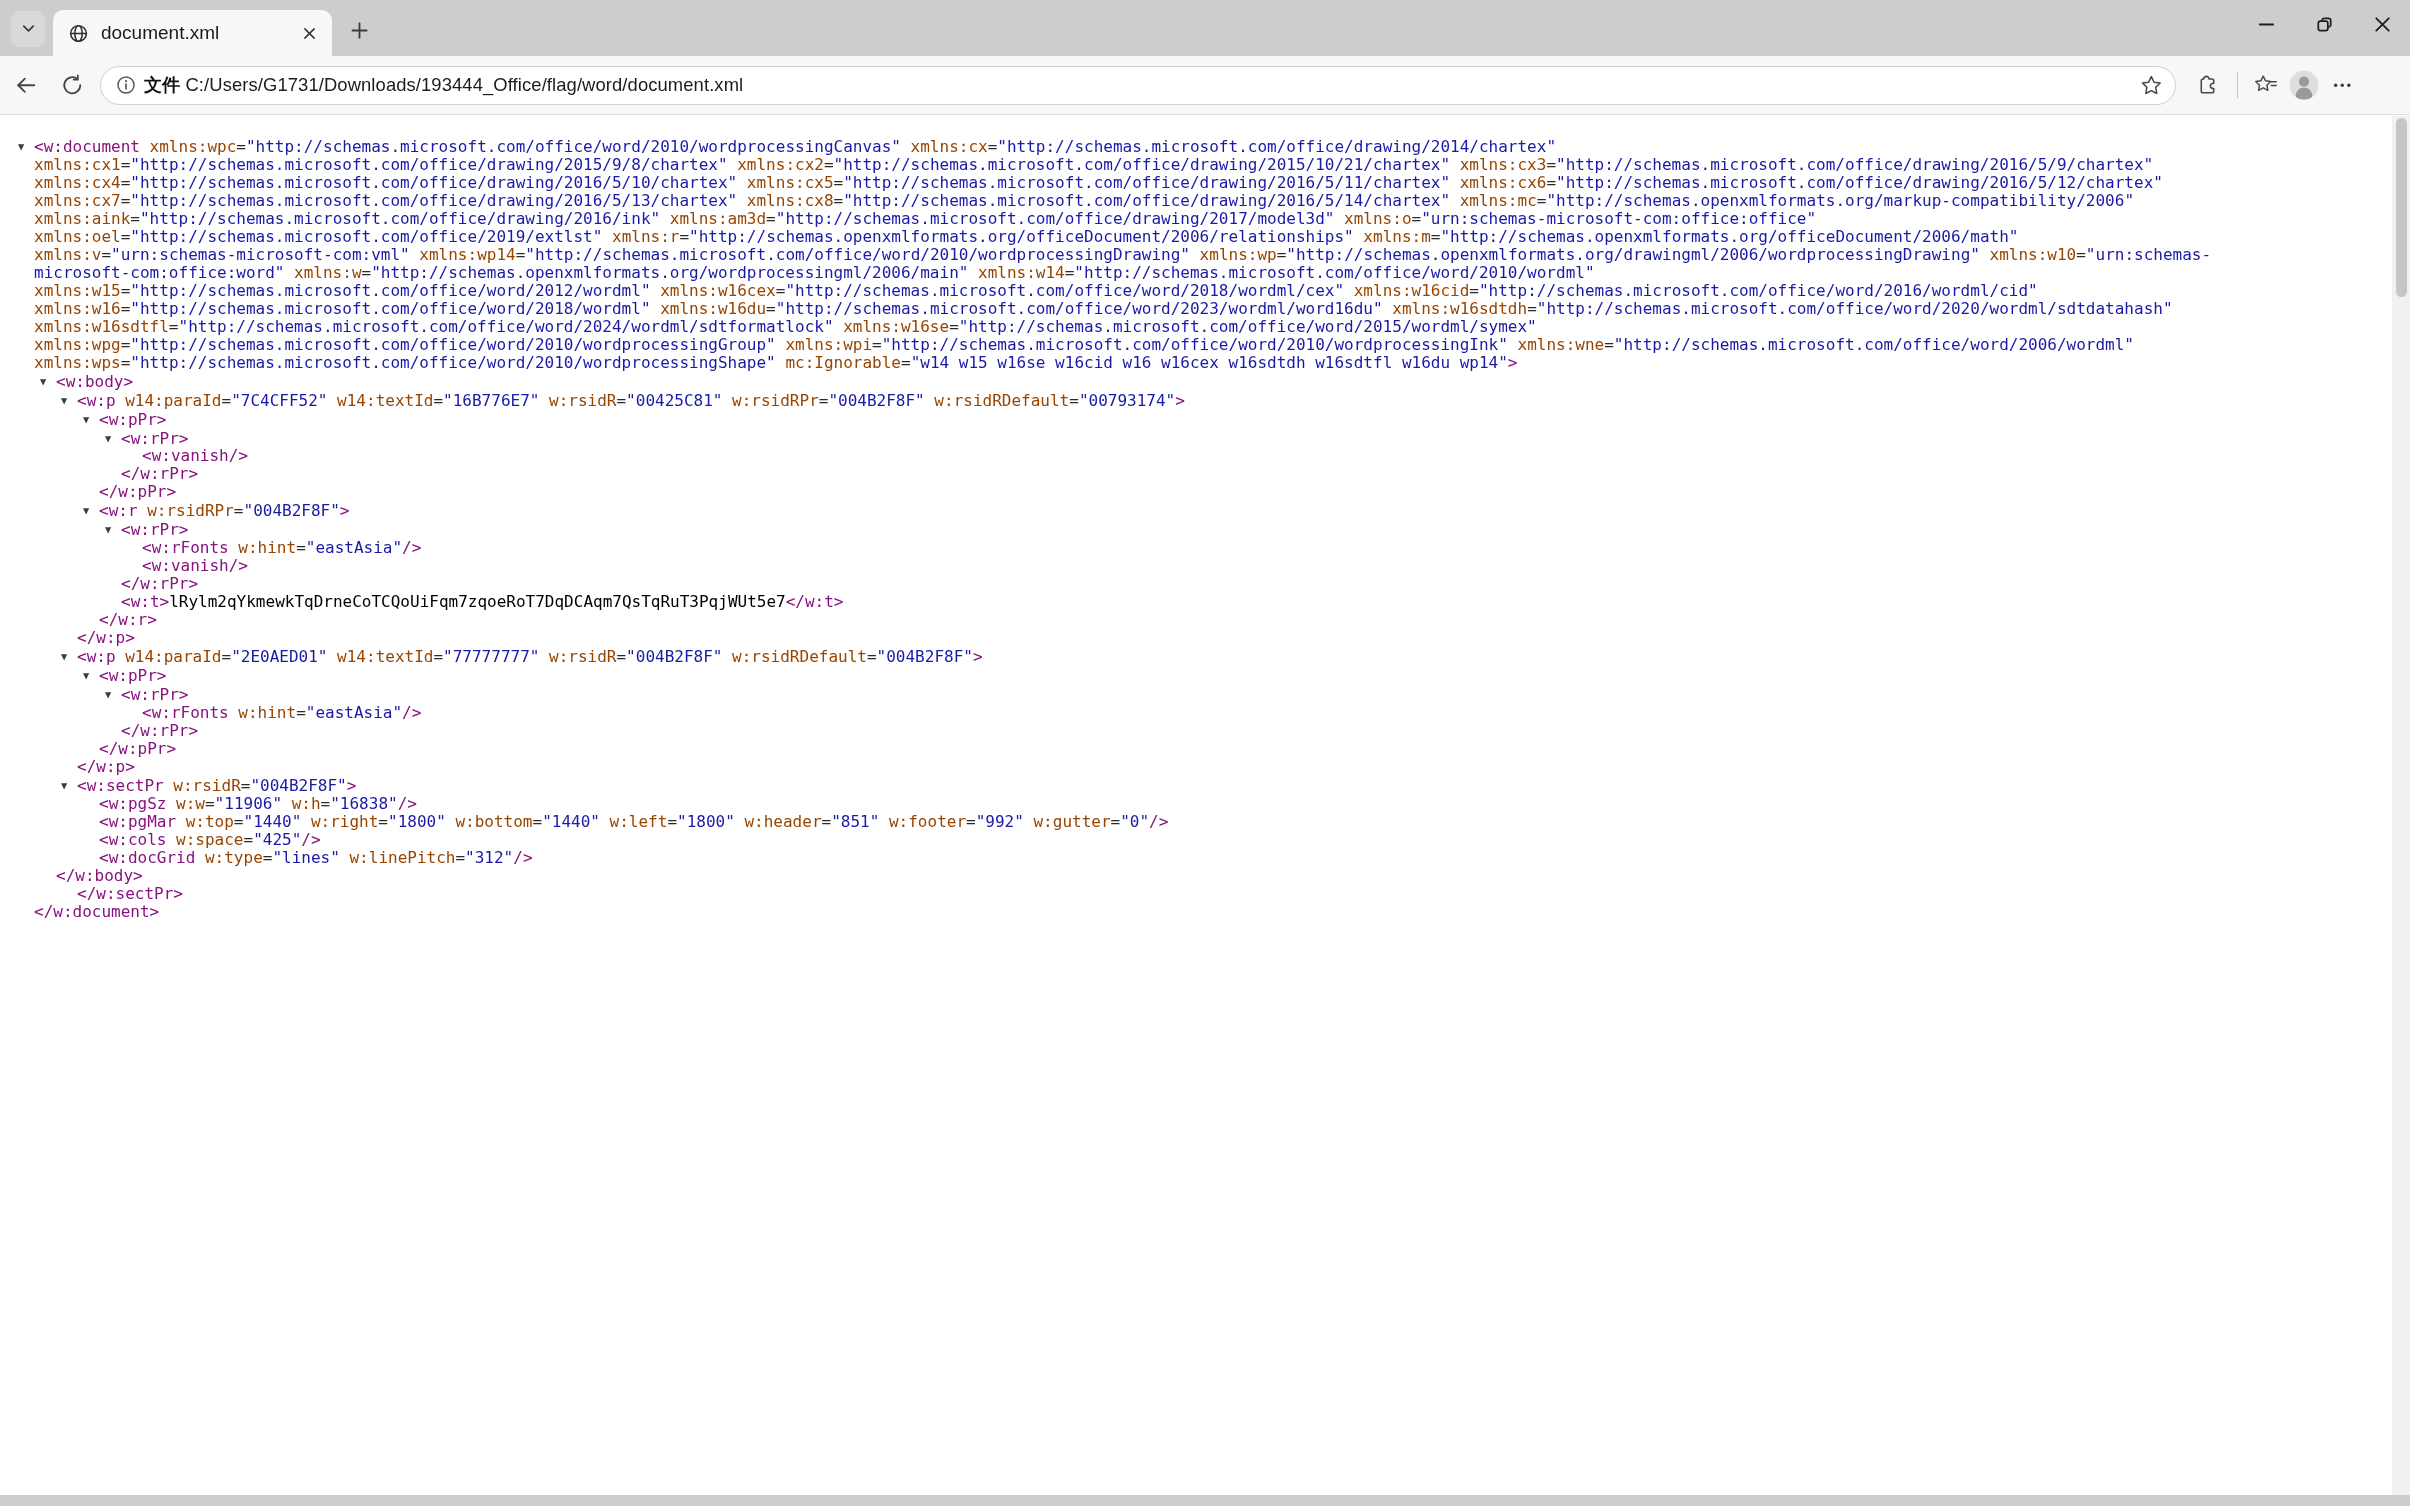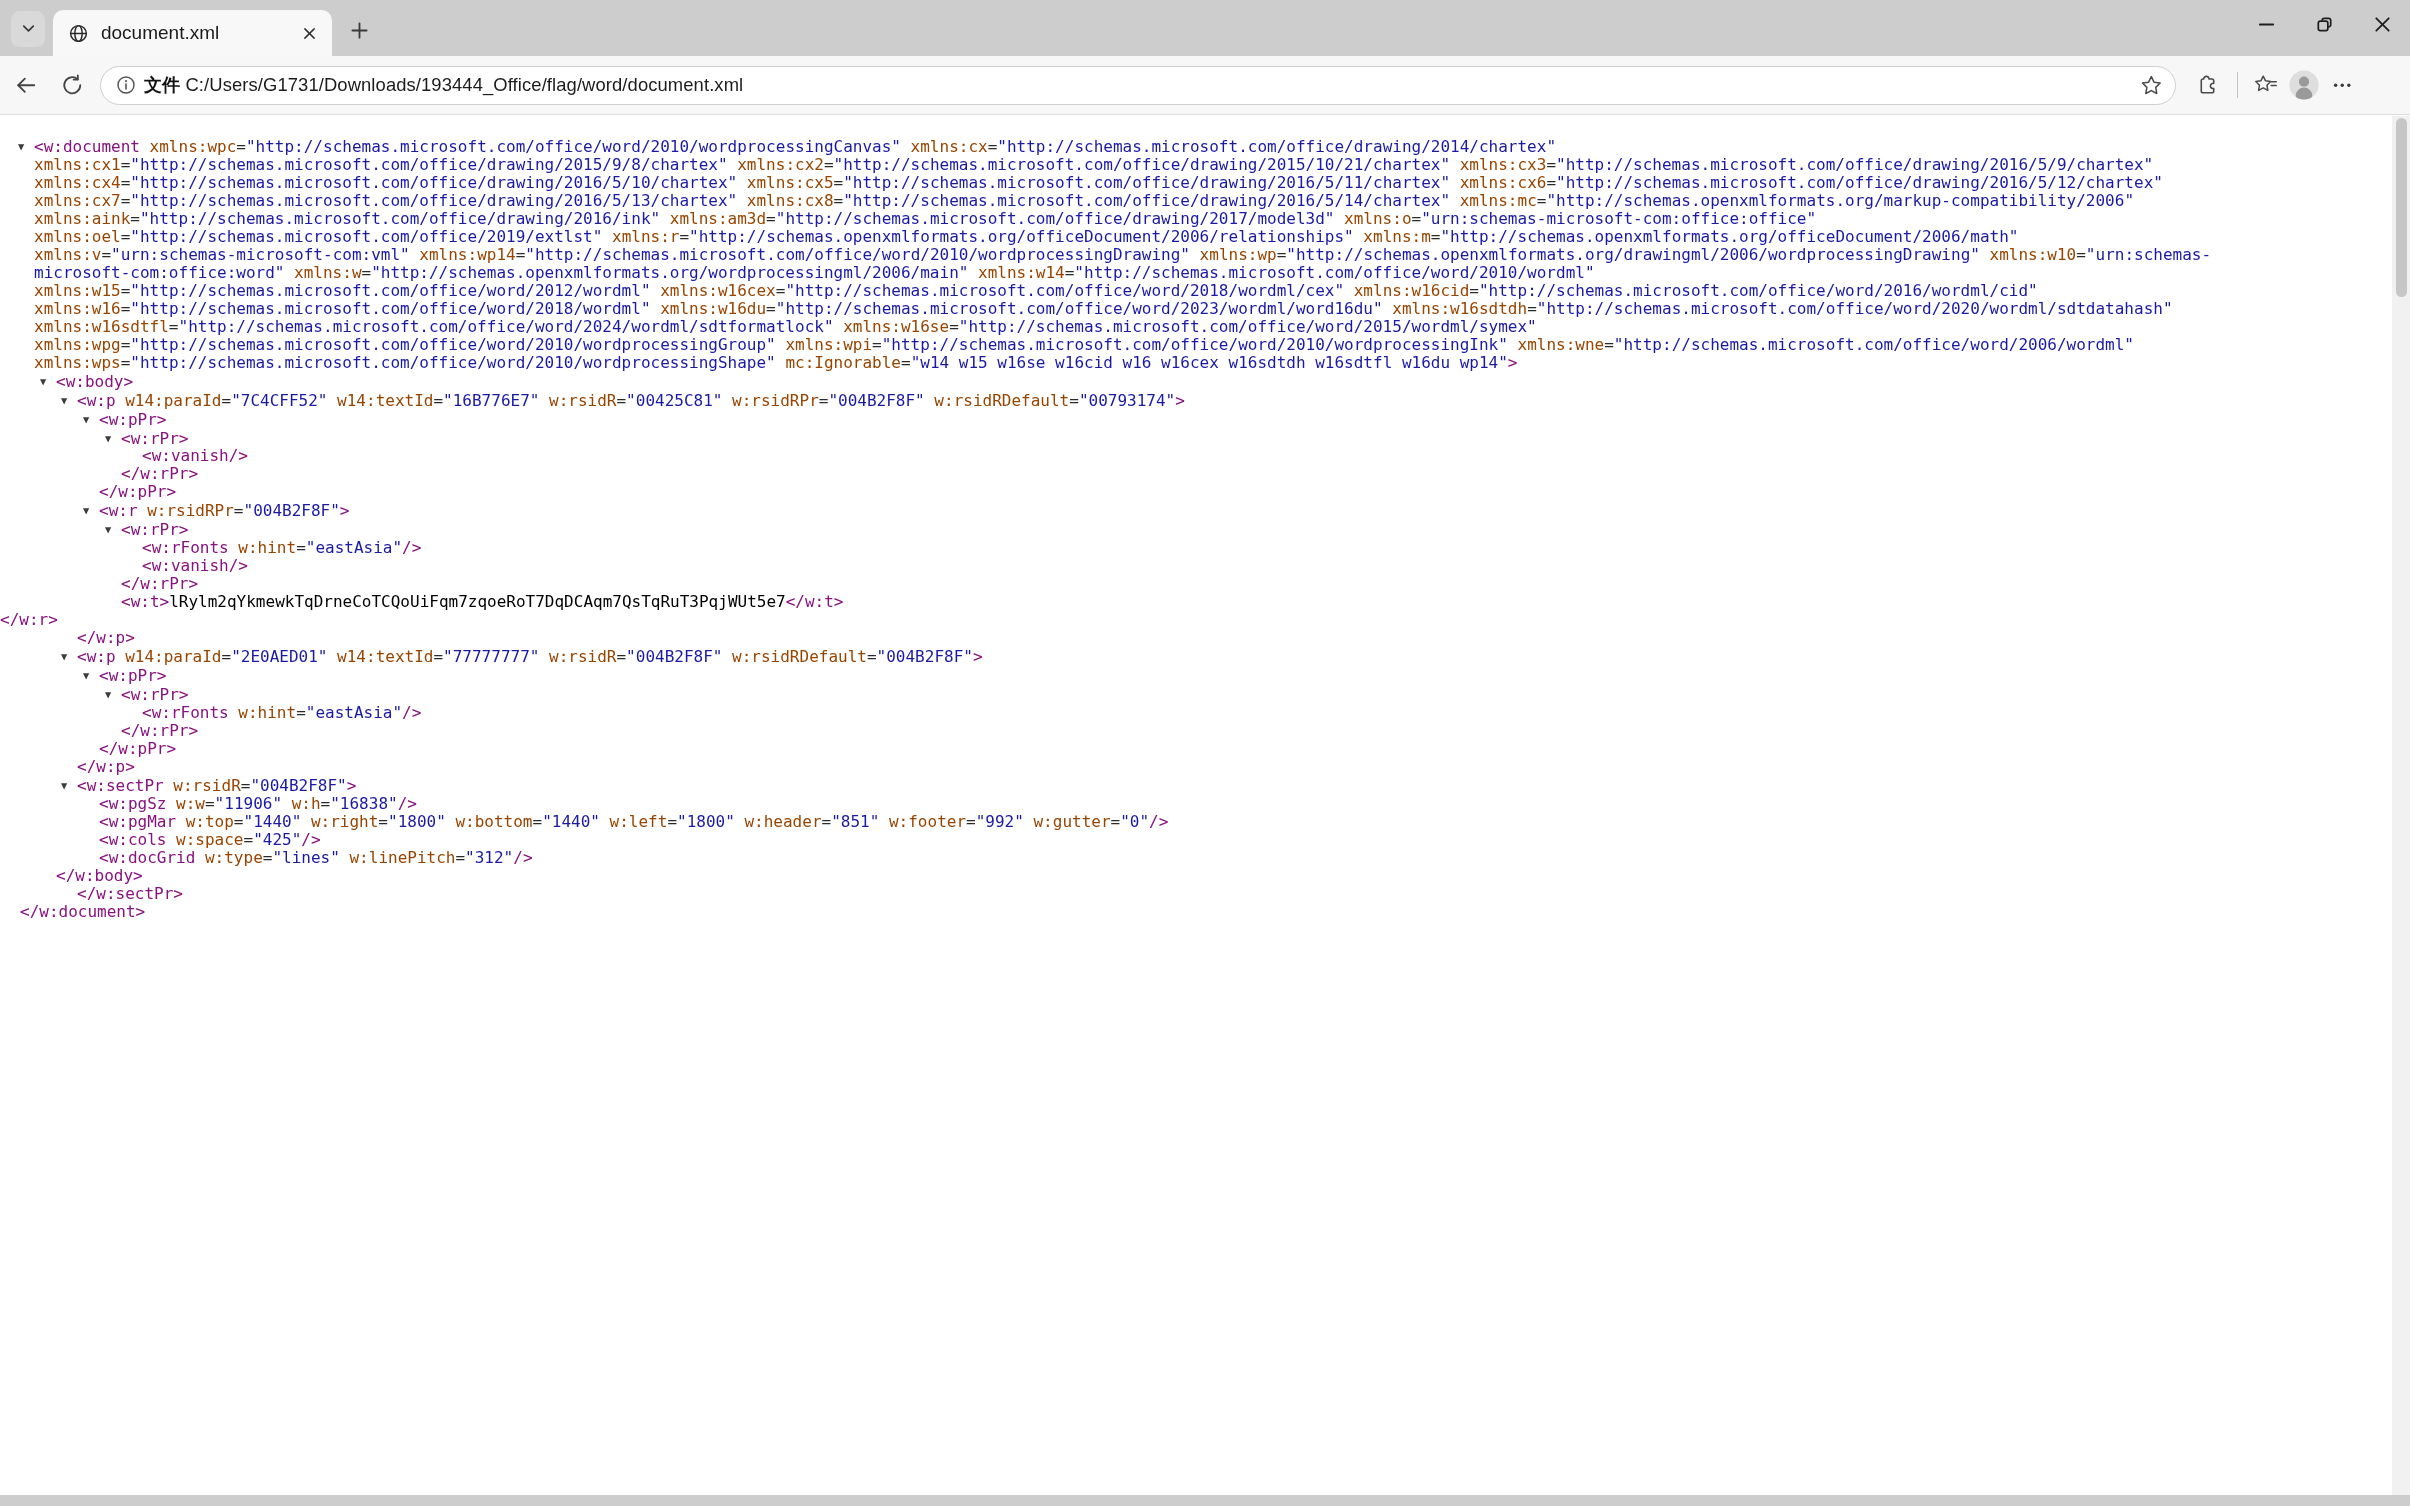--- a/index.html
+++ b/index.html
@@ -233,37 +233,37 @@
       <div class="xline" style="padding-left: 121px;"><span class="arrow">▼</span><span class="tk-tag">&lt;w:rPr</span><span class="tk-tag">&gt;</span></div>
       <div class="xline" style="padding-left: 142px;"><span class="tk-tag">&lt;w:vanish</span><span class="tk-tag">/&gt;</span></div>
       <div class="xline" style="padding-left: 121px;"><span class="tk-tag">&lt;/w:rPr&gt;</span></div>
       <div class="xline" style="padding-left: 99px;"><span class="tk-tag">&lt;/w:pPr&gt;</span></div>
       <div class="xline" style="padding-left: 99px;"><span class="arrow">▼</span><span class="tk-tag">&lt;w:r</span><span class="tk-attr"> w:rsidRPr</span><span class="tk-eq">=</span><span class="tk-val">"004B2F8F"</span><span class="tk-tag">&gt;</span></div>
       <div class="xline" style="padding-left: 121px;"><span class="arrow">▼</span><span class="tk-tag">&lt;w:rPr</span><span class="tk-tag">&gt;</span></div>
       <div class="xline" style="padding-left: 142px;"><span class="tk-tag">&lt;w:rFonts</span><span class="tk-attr"> w:hint</span><span class="tk-eq">=</span><span class="tk-val">"eastAsia"</span><span class="tk-tag">/&gt;</span></div>
       <div class="xline" style="padding-left: 142px;"><span class="tk-tag">&lt;w:vanish</span><span class="tk-tag">/&gt;</span></div>
       <div class="xline" style="padding-left: 121px;"><span class="tk-tag">&lt;/w:rPr&gt;</span></div>
       <div class="xline" style="padding-left: 121px;"><span class="tk-tag">&lt;w:t&gt;</span><span class="tk-text">lRylm2qYkmewkTqDrneCoTCQoUiFqm7zqoeRoT7DqDCAqm7QsTqRuT3PqjWUt5e7</span><span class="tk-tag">&lt;/w:t&gt;</span></div>
-      <div class="xline" style=""><span class="tk-tag">&lt;/w:r&gt;</span></div>
+      <div class="xline" style="padding-left: 99px;"><span class="tk-tag">&lt;/w:r&gt;</span></div>
       <div class="xline" style="padding-left: 77px;"><span class="tk-tag">&lt;/w:p&gt;</span></div>
       <div class="xline" style="padding-left: 77px;"><span class="arrow">▼</span><span class="tk-tag">&lt;w:p</span><span class="tk-attr"> w14:paraId</span><span class="tk-eq">=</span><span class="tk-val">"2E0AED01"</span><span class="tk-attr"> w14:textId</span><span class="tk-eq">=</span><span class="tk-val">"77777777"</span><span class="tk-attr"> w:rsidR</span><span class="tk-eq">=</span><span class="tk-val">"004B2F8F"</span><span class="tk-attr"> w:rsidRDefault</span><span class="tk-eq">=</span><span class="tk-val">"004B2F8F"</span><span class="tk-tag">&gt;</span></div>
       <div class="xline" style="padding-left: 99px;"><span class="arrow">▼</span><span class="tk-tag">&lt;w:pPr</span><span class="tk-tag">&gt;</span></div>
       <div class="xline" style="padding-left: 121px;"><span class="arrow">▼</span><span class="tk-tag">&lt;w:rPr</span><span class="tk-tag">&gt;</span></div>
       <div class="xline" style="padding-left: 142px;"><span class="tk-tag">&lt;w:rFonts</span><span class="tk-attr"> w:hint</span><span class="tk-eq">=</span><span class="tk-val">"eastAsia"</span><span class="tk-tag">/&gt;</span></div>
       <div class="xline" style="padding-left: 121px;"><span class="tk-tag">&lt;/w:rPr&gt;</span></div>
       <div class="xline" style="padding-left: 99px;"><span class="tk-tag">&lt;/w:pPr&gt;</span></div>
       <div class="xline" style="padding-left: 77px;"><span class="tk-tag">&lt;/w:p&gt;</span></div>
       <div class="xline" style="padding-left: 77px;"><span class="arrow">▼</span><span class="tk-tag">&lt;w:sectPr</span><span class="tk-attr"> w:rsidR</span><span class="tk-eq">=</span><span class="tk-val">"004B2F8F"</span><span class="tk-tag">&gt;</span></div>
       <div class="xline" style="padding-left: 99px;"><span class="tk-tag">&lt;w:pgSz</span><span class="tk-attr"> w:w</span><span class="tk-eq">=</span><span class="tk-val">"11906"</span><span class="tk-attr"> w:h</span><span class="tk-eq">=</span><span class="tk-val">"16838"</span><span class="tk-tag">/&gt;</span></div>
       <div class="xline" style="padding-left: 99px;"><span class="tk-tag">&lt;w:pgMar</span><span class="tk-attr"> w:top</span><span class="tk-eq">=</span><span class="tk-val">"1440"</span><span class="tk-attr"> w:right</span><span class="tk-eq">=</span><span class="tk-val">"1800"</span><span class="tk-attr"> w:bottom</span><span class="tk-eq">=</span><span class="tk-val">"1440"</span><span class="tk-attr"> w:left</span><span class="tk-eq">=</span><span class="tk-val">"1800"</span><span class="tk-attr"> w:header</span><span class="tk-eq">=</span><span class="tk-val">"851"</span><span class="tk-attr"> w:footer</span><span class="tk-eq">=</span><span class="tk-val">"992"</span><span class="tk-attr"> w:gutter</span><span class="tk-eq">=</span><span class="tk-val">"0"</span><span class="tk-tag">/&gt;</span></div>
       <div class="xline" style="padding-left: 99px;"><span class="tk-tag">&lt;w:cols</span><span class="tk-attr"> w:space</span><span class="tk-eq">=</span><span class="tk-val">"425"</span><span class="tk-tag">/&gt;</span></div>
       <div class="xline" style="padding-left: 99px;"><span class="tk-tag">&lt;w:docGrid</span><span class="tk-attr"> w:type</span><span class="tk-eq">=</span><span class="tk-val">"lines"</span><span class="tk-attr"> w:linePitch</span><span class="tk-eq">=</span><span class="tk-val">"312"</span><span class="tk-tag">/&gt;</span></div>
       <div class="xline" style="padding-left: 56px;"><span class="tk-tag">&lt;/w:body&gt;</span></div>
       <div class="xline" style="padding-left: 77px;"><span class="tk-tag">&lt;/w:sectPr&gt;</span></div>
-      <div class="xline" style="padding-left: 20px;"><span class="tk-tag">&lt;/w:document&gt;</span></div>
+      <div class="xline" style="padding-left: 34px;"><span class="tk-tag">&lt;/w:document&gt;</span></div>
     </div>
 </div>
 
 <div class="scrollbar">
   <div class="scroll-thumb"></div>
 </div>
 <div class="bottom-frame"></div>
 
 
 </body></html>

